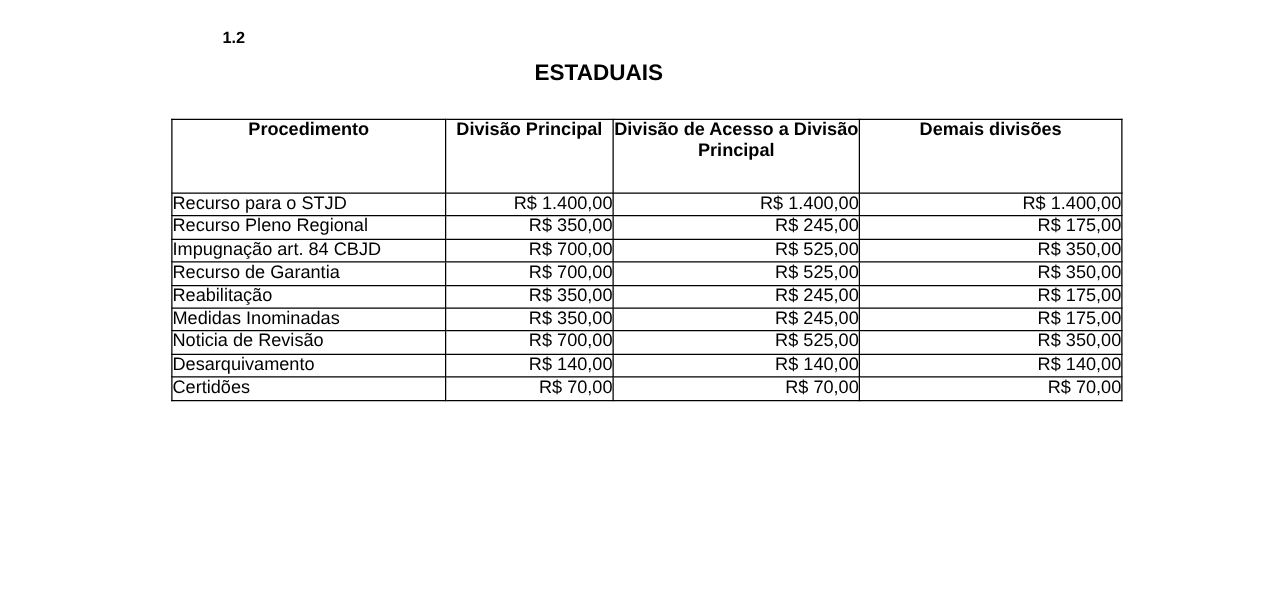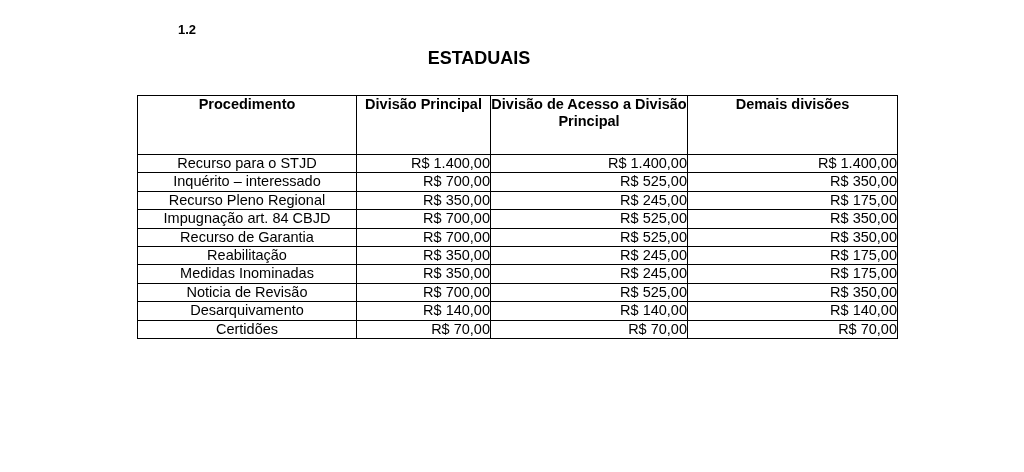--- a/index.html
+++ b/index.html
@@ -85,21 +85,21 @@
   .col-div1 { width: 133px; }
   .col-div2 { width: 196px; }
   .col-div3 { width: 209px; }
 
   tbody td {
     font-size: 14.5px;
     line-height: 1.2;
     padding: 3px 6px 4px 6px;
   }
   td.proc {
-    text-align: center;
+    text-align: left;
     padding-left: 8px;
     margin-left: 40px;
   }
   td.val {
     text-align: right;
     padding-right: 8px;
   }
   .two-line { line-height: 1.18; }
 </style>
 </head>
@@ -123,26 +123,20 @@
           <th class="col-div2">Divisão de Acesso a Divisão Principal</th>
           <th class="col-div3">Demais divisões</th>
         </tr>
       </thead>
       <tbody>
         <tr>
           <td class="proc">Recurso para o STJD</td>
           <td class="val">R$ 1.400,00</td>
           <td class="val">R$ 1.400,00</td>
           <td class="val">R$ 1.400,00</td>
-        </tr>
-        <tr>
-          <td class="proc">Inquérito – interessado</td>
-          <td class="val">R$ 700,00</td>
-          <td class="val">R$ 525,00</td>
-          <td class="val">R$ 350,00</td>
         </tr>
         <tr>
           <td class="proc two-line">Recurso Pleno Regional</td>
           <td class="val">R$ 350,00</td>
           <td class="val">R$ 245,00</td>
           <td class="val">R$ 175,00</td>
         </tr>
         <tr>
           <td class="proc two-line">Impugnação art. 84 CBJD</td>
           <td class="val">R$ 700,00</td>

